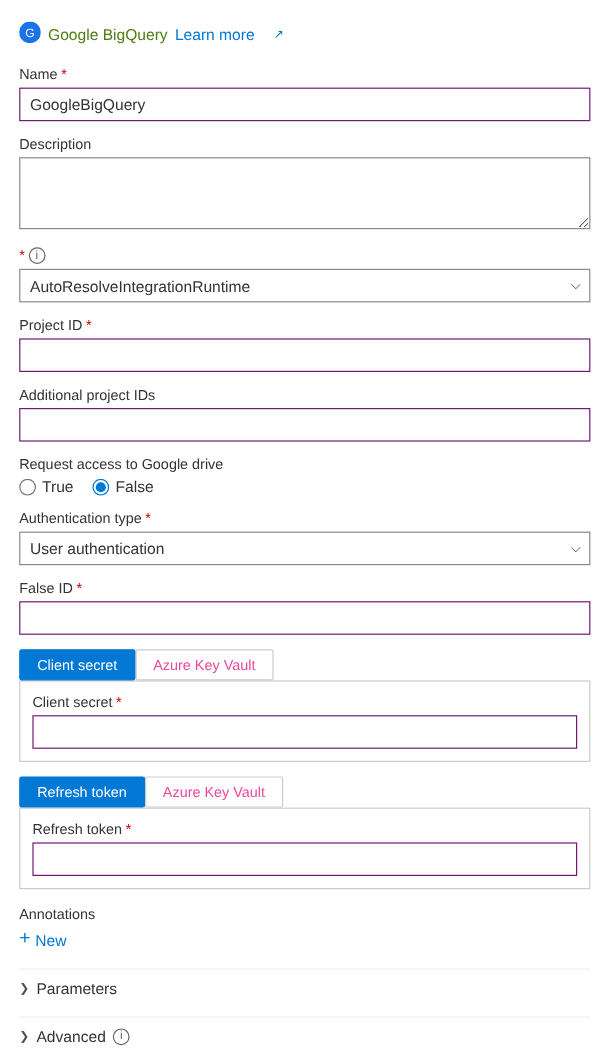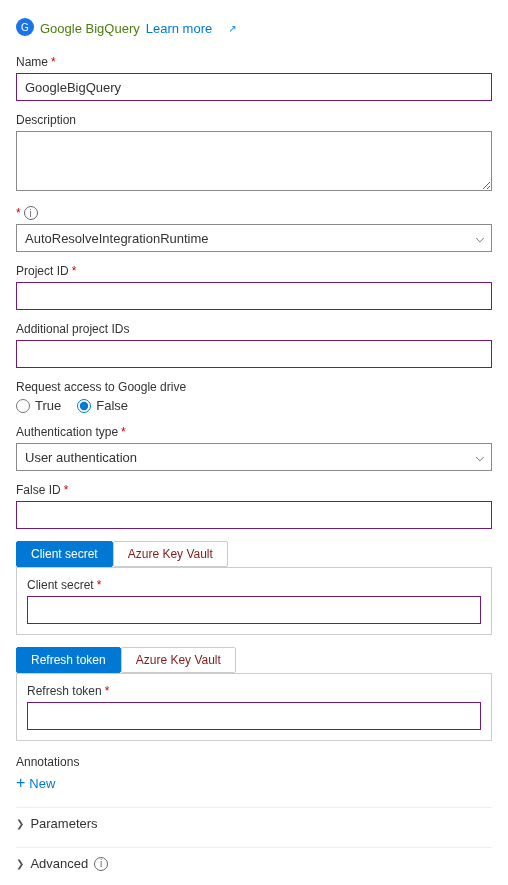--- a/index.html
+++ b/index.html
@@ -146,21 +146,21 @@
       cursor: pointer;
       border-radius: 2px;
     }
     .tab-btn.active {
       background: #0078d4;
       color: #fff;
       border-color: #0078d4;
     }
     .tab-btn.inactive {
       background: #fff;
-      color: #7f1d1d;
+      color: #ec4899;
       border: 1px solid #ccc;
     }
     .tab-section {
       border: 1px solid #ccc;
       padding: 10px 10px 10px 10px;
       margin-top: 0;
     }
     .annotations-section {
       margin-top: 14px;
       margin-bottom: 16px;

